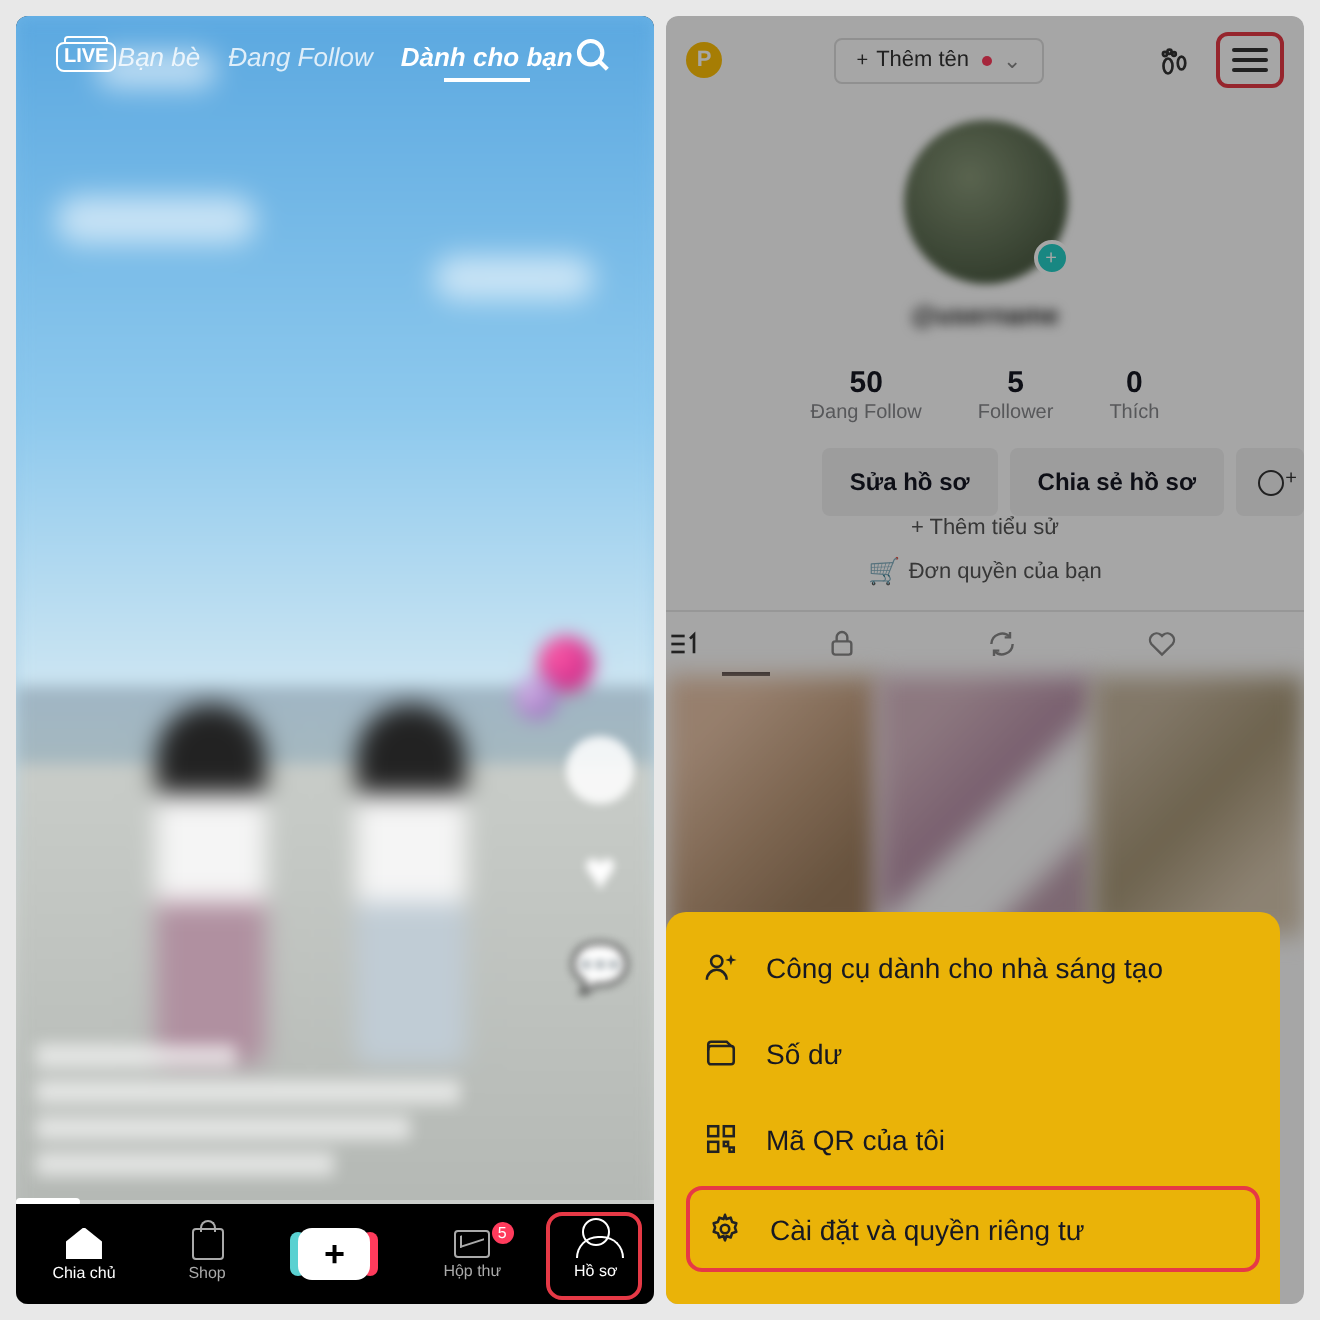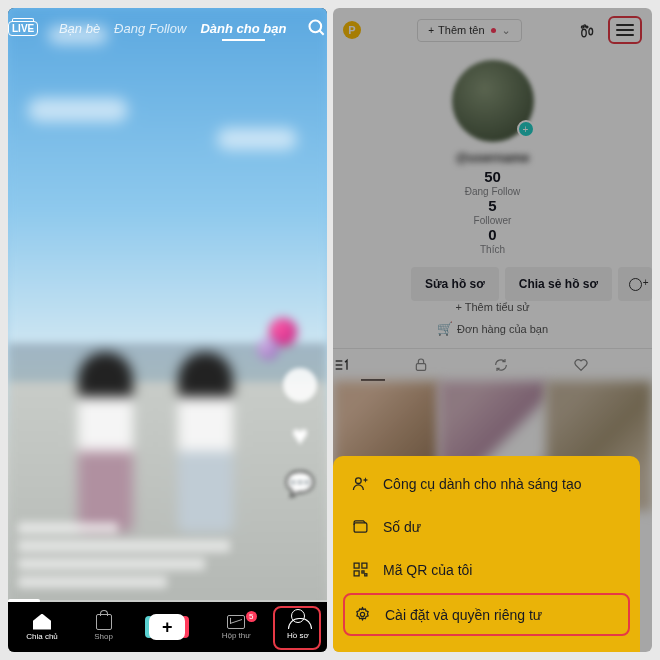--- a/index.html
+++ b/index.html
@@ -16,21 +16,21 @@
 .cloud { position: absolute; background: rgba(255,255,255,0.6); border-radius: 30px; filter: blur(6px); }
 .cloud1 { top: 18px; left: 40px; width: 60px; height: 18px; }
 .cloud2 { top: 90px; left: 20px; width: 100px; height: 24px; }
 .cloud3 { top: 120px; right: 30px; width: 80px; height: 22px; }
 .person { position: absolute; bottom: 120px; width: 55px; height: 180px; filter: blur(5px); }
 .p1 { left: 70px; background: linear-gradient(180deg, #222 0%, #222 25%, #f5f5f5 25%, #f5f5f5 55%, #b090a0 55%, #b090a0 100%); border-radius: 30px 30px 8px 8px; }
 .p2 { left: 170px; background: linear-gradient(180deg, #222 0%, #222 25%, #f5f5f5 25%, #f5f5f5 55%, #c0ccd5 55%, #c0ccd5 100%); border-radius: 30px 30px 8px 8px; }
 .balloon { position: absolute; top: 310px; right: 30px; width: 28px; height: 28px; border-radius: 50%; background: radial-gradient(circle at 35% 35%, #ff5aa8, #b5157a); filter: blur(2px); }
 .balloon2 { position: absolute; top: 330px; right: 48px; width: 22px; height: 22px; border-radius: 50%; background: radial-gradient(circle at 35% 35%, #d4b5e8, #8a5bb0); filter: blur(2px); }
 
-.top-tabs { position: absolute; top: 10px; left: 0; right: 0; display: flex; align-items: center; padding: 0 0; z-index: 10; }
+.top-tabs { position: absolute; top: 10px; left: 0; right: 0; display: flex; align-items: center; padding: 0 20px; z-index: 10; }
 .live-icon { color: #fff; font-size: 10px; border: 1.5px solid #fff; border-radius: 4px; padding: 1px 3px; font-weight: bold; position: relative; }
 .live-icon::before { content: ''; position: absolute; top: -4px; left: 3px; right: 3px; height: 3px; border-top: 1.5px solid #fff; border-left: 1.5px solid #fff; border-right: 1.5px solid #fff; border-radius: 2px 2px 0 0; }
 .tabs-center { flex: 1; display: flex; justify-content: center; gap: 14px; font-style: italic; }
 .tab { color: rgba(255,255,255,0.8); font-size: 13px; font-weight: 500; cursor: pointer; }
 .tab.active { color: #fff; font-weight: 700; position: relative; }
 .tab.active::after { content: ''; position: absolute; bottom: -5px; left: 25%; right: 25%; height: 2px; background: #fff; }
 .search-icon { color: #fff; font-size: 18px; }
 
 .side-actions { position: absolute; right: 10px; top: 360px; display: flex; flex-direction: column; gap: 18px; align-items: center; z-index: 10; filter: blur(2px); }
 .side-btn { width: 34px; height: 34px; border-radius: 50%; background: rgba(255,255,255,0.85); }
@@ -74,21 +74,21 @@
 .footprint { font-size: 16px; color: #333; }
 .hamburger { display: flex; flex-direction: column; gap: 3px; padding: 2px; }
 .hamburger span { width: 18px; height: 2px; background: #333; border-radius: 1px; }
 .hamburger-highlight { border: 2px solid #e63946; border-radius: 6px; padding: 4px; }
 
 .avatar-wrap { display: flex; justify-content: center; margin-top: 8px; position: relative; }
 .avatar { width: 82px; height: 82px; border-radius: 50%; background: radial-gradient(circle at 40% 35%, #8a9a7a, #5a6a50 60%, #3a4a32); position: relative; filter: blur(2px); }
 .avatar-badge { position: absolute; bottom: 4px; right: calc(50% - 42px); width: 18px; height: 18px; border-radius: 50%; background: #25d0c8; border: 2px solid #fff; color: #fff; font-size: 10px; display: flex; align-items: center; justify-content: center; }
 .username { text-align: center; margin-top: 8px; font-size: 13px; font-weight: 600; color: #222; filter: blur(3px); }
 
-.stats { display: flex; justify-content: center; margin-top: 3px; flex-direction: column; }
+.stats { display: flex; justify-content: center; gap: 28px; margin-top: 18px; }
 .stat { text-align: center; }
 .stat-num { font-size: 15px; font-weight: 700; color: #161823; }
 .stat-label { font-size: 10px; color: #86878b; margin-top: 1px; }
 
 .action-btns { display: flex; justify-content: flex-end; gap: 6px; margin-top: 12px; }
 .act-btn { background: #f1f1f2; border: none; border-radius: 4px; padding: 8px 14px; font-size: 12px; font-weight: 600; color: #161823; }
 .act-icon-btn { background: #f1f1f2; border: none; border-radius: 4px; width: 34px; height: 34px; display: flex; align-items: center; justify-content: center; font-size: 14px; position: relative; }
 .add-user-icon { width: 13px; height: 13px; border: 1.5px solid #333; border-radius: 50%; position: relative; }
 .add-user-icon::after { content: '+'; position: absolute; right: -8px; top: -2px; font-size: 10px; color: #333; }
 
@@ -248,21 +248,21 @@
           <button class="act-icon-btn">
             <div class="add-user-icon"></div>
           </button>
         </div>
 
         <div class="add-bio">
           <span>+ </span><span>Thêm tiểu sử</span>
         </div>
         <div class="orders">
           <span class="cart-icon">🛒</span>
-          <span>Đơn hàng của bạn</span>
+          <span>Đơn quyền của bạn</span>
         </div>
 
         <div class="content-tabs">
           <div class="ctab active">
             <svg width="16" height="16" viewBox="0 0 24 24" fill="none" stroke="#333" stroke-width="2">
                 <line x1="4" y1="6" x2="14" y2="6"></line>
                 <line x1="4" y1="12" x2="14" y2="12"></line>
                 <line x1="4" y1="18" x2="14" y2="18"></line>
                 <polyline points="18,8 21,5 21,19"></polyline>
               </svg>

